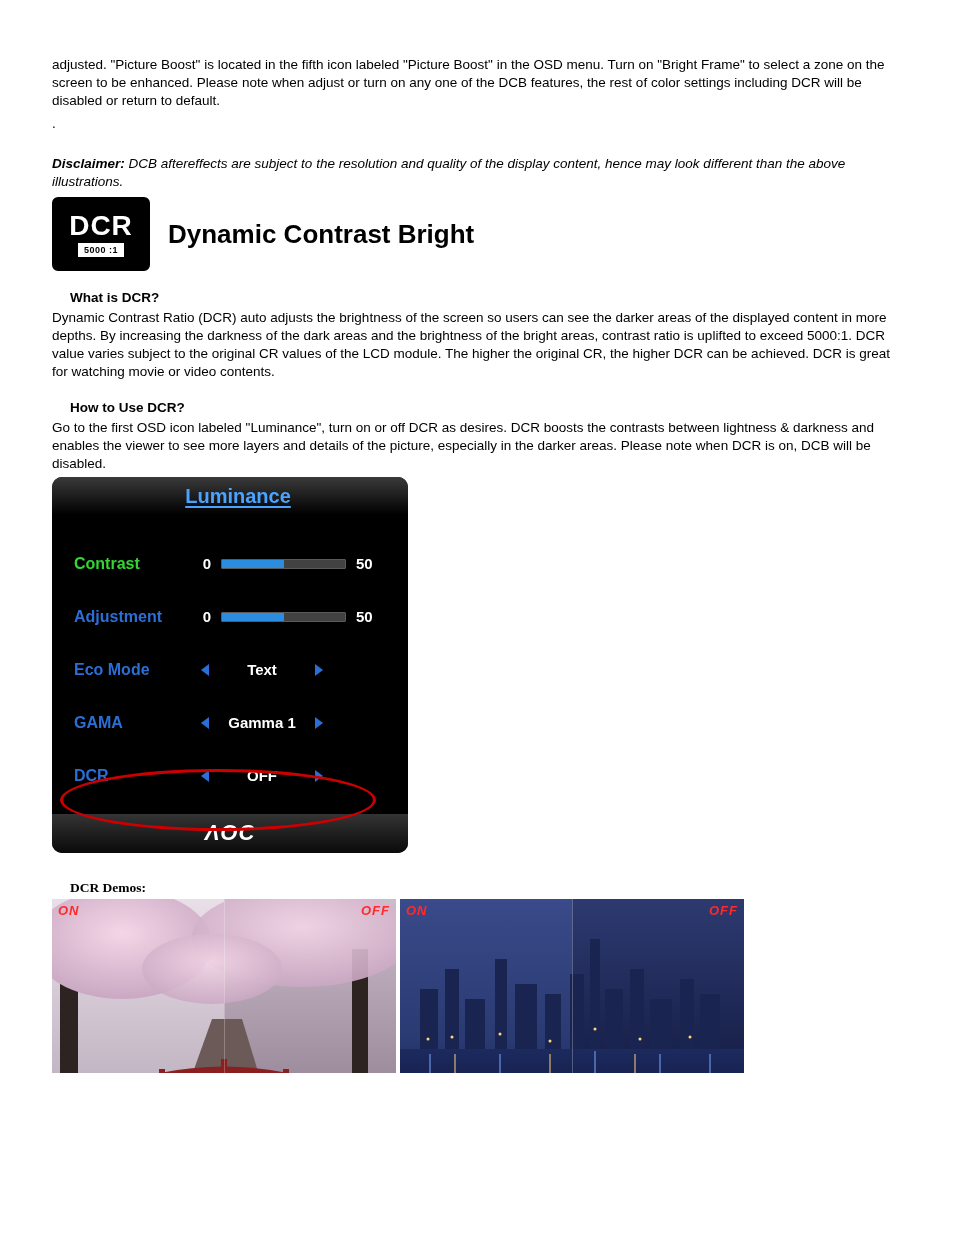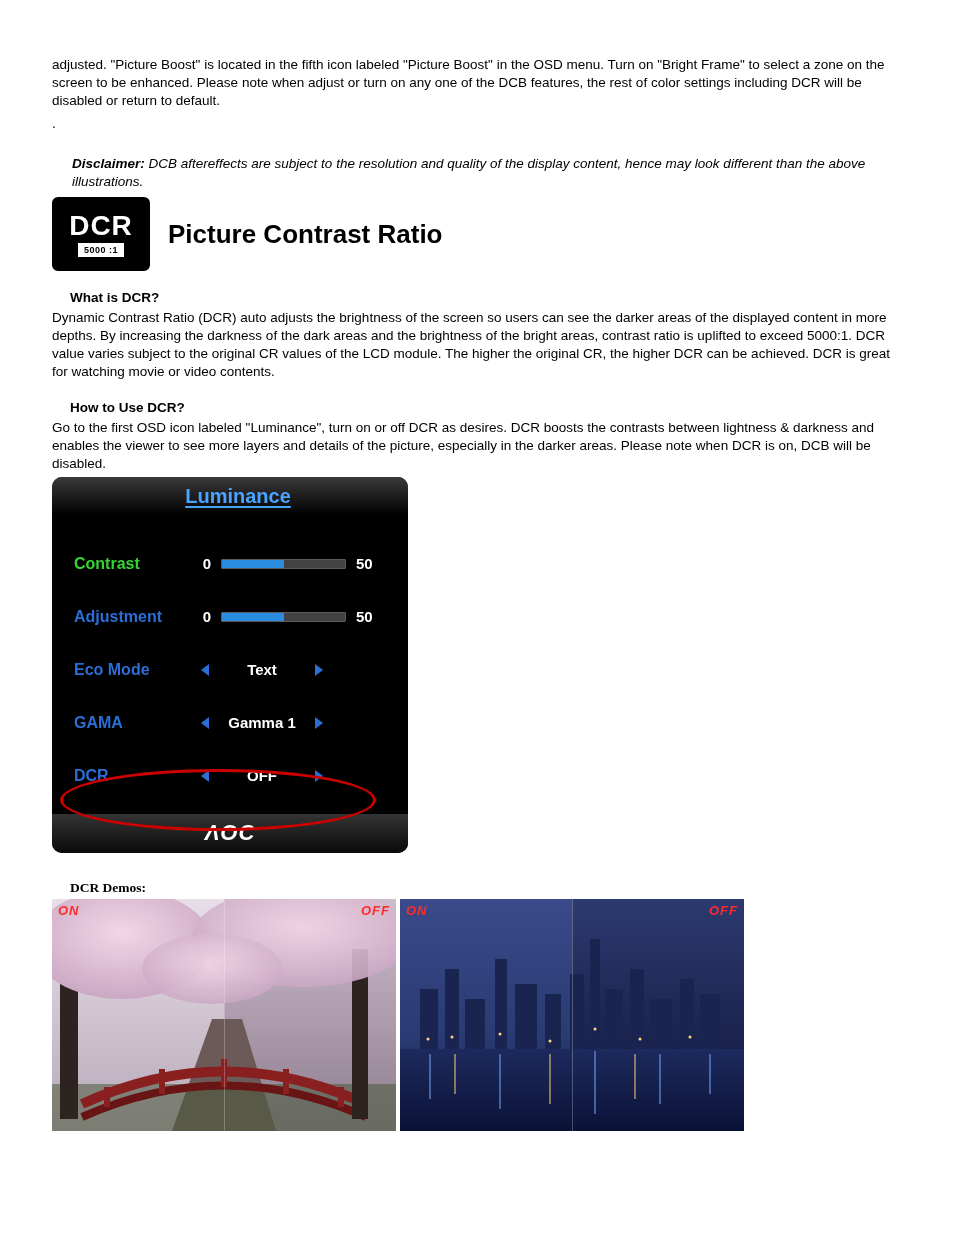--- a/index.html
+++ b/index.html
@@ -150,21 +150,21 @@
     font-family: Arial Black, Arial, sans-serif;
   }
   
   .demos {
     display: flex;
     gap: 4px;
     margin-top: 2px;
   }
   .demo {
     width: 344px;
-    height: 232px;
+    height: 174px;
     position: relative;
     overflow: hidden;
   }
   .demo .tag {
     position: absolute;
     top: 3px;
     font-size: 13px;
     font-weight: bold;
     font-style: italic;
     letter-spacing: 1px;
@@ -181,31 +181,31 @@
   }
 </style>
 </head>
 <body>
 
 <div class="page">
 
   <p class="para">adjusted. "Picture Boost" is located in the fifth icon labeled "Picture Boost" in the OSD menu. Turn on "Bright Frame" to select a zone on the screen to be enhanced. Please note when adjust or turn on any one of the DCB features, the rest of color settings including DCR will be disabled or return to default.</p>
   <p class="para">.</p>
 
-  <p class="para disclaimer" style="margin-top:22px;margin-left:20px;">
+  <p class="para disclaimer" style="margin-top:22px;">
     <strong>Disclaimer:</strong><span> DCB aftereffects are subject to the resolution and quality of the display content, hence may look different than the above illustrations.</span>
   </p>
 
 
   <div class="dcr-row">
     <div class="dcr-icon">
       <div class="dcr-text">DCR</div>
       <div class="dcr-ratio">5000 :1</div>
     </div>
-    <div class="dcr-title">Picture Contrast Ratio</div>
+    <div class="dcr-title">Dynamic Contrast Bright</div>
   </div>
 
   <div class="subheading">What is DCR?</div>
   <p class="para">Dynamic Contrast Ratio (DCR) auto adjusts the brightness of the screen so users can see the darker areas of the displayed content in more depths. By increasing the darkness of the dark areas and the brightness of the bright areas, contrast ratio is uplifted to exceed 5000:1. DCR value varies subject to the original CR values of the LCD module. The higher the original CR, the higher DCR can be achieved. DCR is great for watching movie or video contents.</p>
 
   <div class="subheading">How to Use DCR?</div>
   <p class="para">Go to the first OSD icon labeled "Luminance", turn on or off DCR as desires. DCR boosts the contrasts between lightness &amp; darkness and enables the viewer to see more layers and details of the picture, especially in the darker areas. Please note when DCR is on, DCB will be disabled.</p>
 
   <div class="osd">
     <div class="osd-top">

